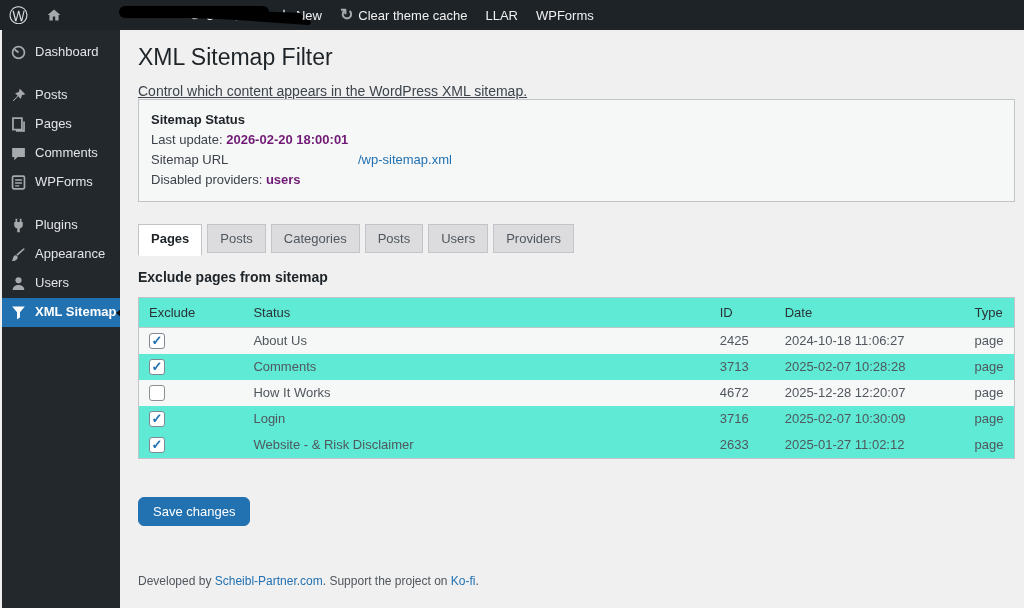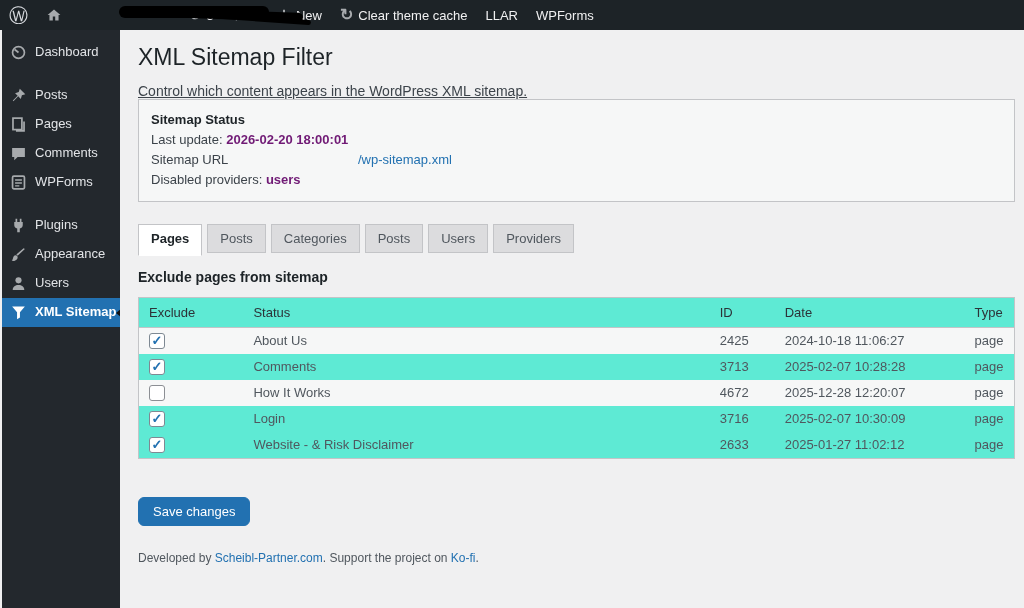--- a/index.html
+++ b/index.html
@@ -93,21 +93,21 @@
   }
   .checkbox.checked { color: #2271b1; border-color: #7e8993; font-weight: bold; }
 
   .save-btn {
     background: #2271b1; color: #ffffff; border: 1px solid #2271b1;
     border-radius: 6px; font-size: 13px; padding: 6px 14px; cursor: pointer;
     font-family: Liberation Sans, sans-serif;
     margin-top: 24px;
   }
 
-  .footer-note { margin-top: 25px; font-size: 12px; color: #50575e; }
+  .footer-note { margin-top: 48px; font-size: 12px; color: #50575e; }
 </style>
 </head>
 <body>
 
 <div class="admin-bar">
   <div class="ab-item">
     <span class="ab-icon wp-logo-glyph">Ⓦ</span>
   </div>
   <div class="ab-item">
     <span class="ab-icon">

